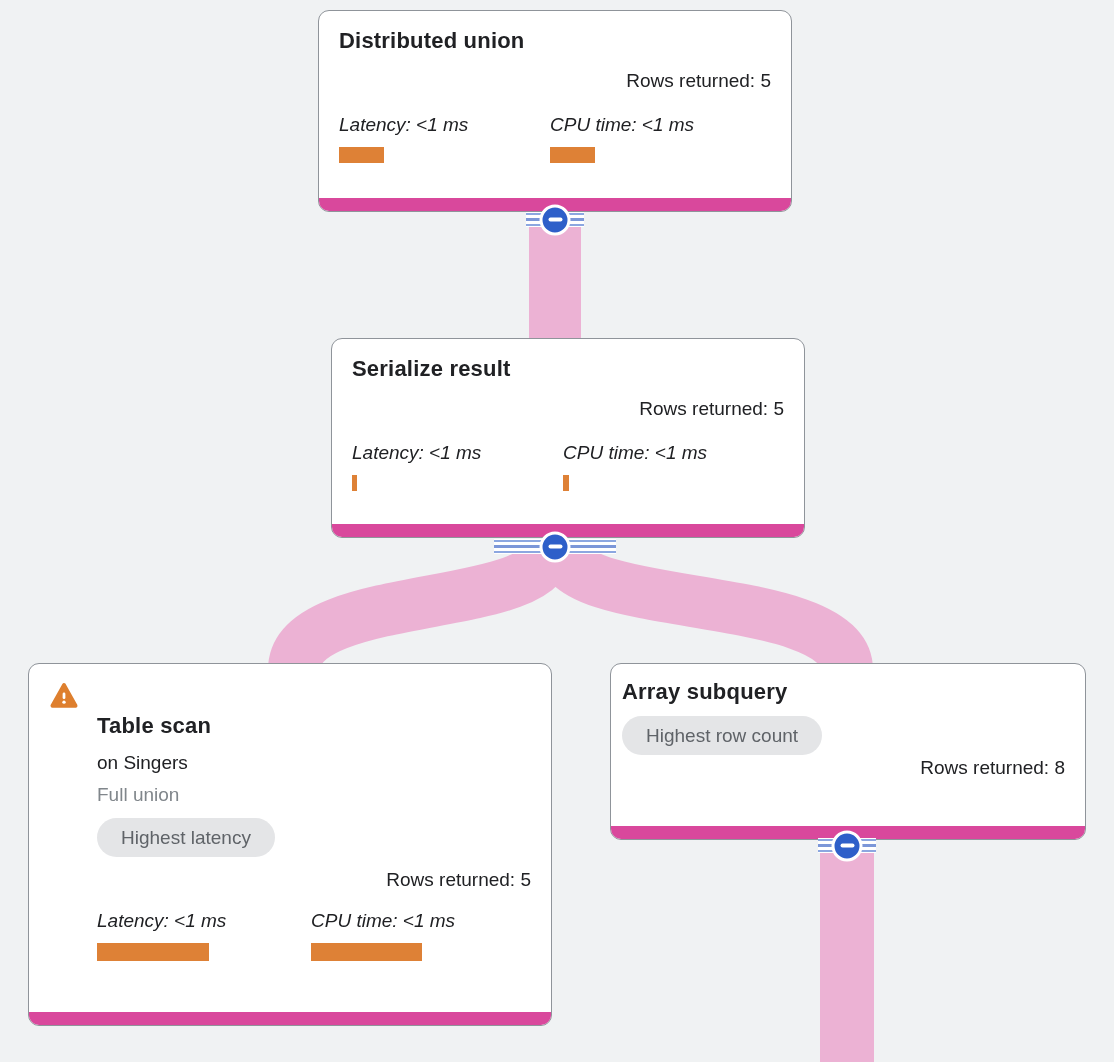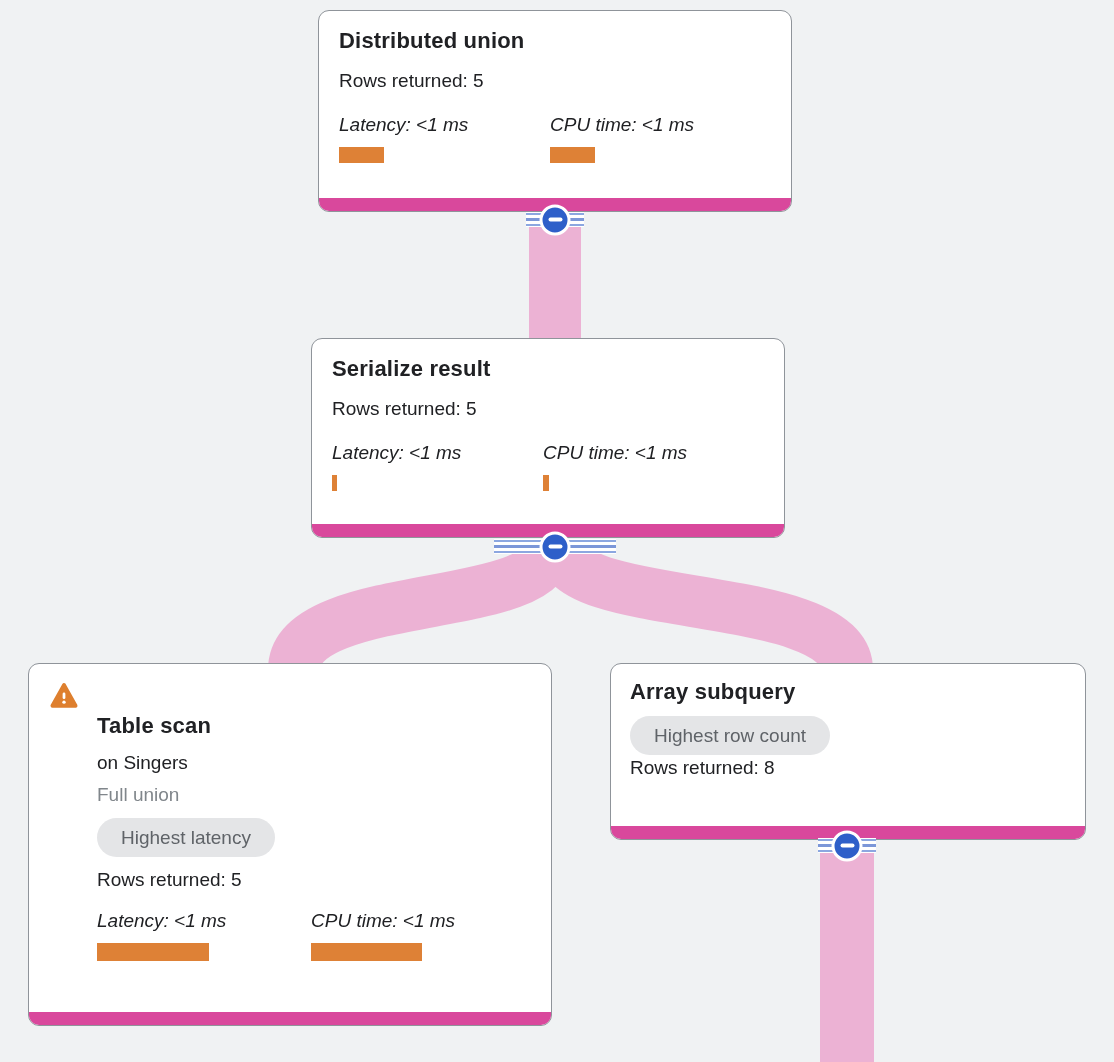--- a/index.html
+++ b/index.html
@@ -46,20 +46,21 @@
     line-height: 30px;
     font-weight: 600;
     letter-spacing: .2px;
     color: var(--text, #202124);
   }
   .node-rows {
     margin-top: 12px;
     font-size: 19px;
     line-height: 25px;
     color: var(--text, #202124);
+    text-align: right;
   }
   .node-sub {
     margin-top: 9px;
     font-size: 19px;
     line-height: 25px;
     color: var(--text, #202124);
   }
   .node-sub.muted { color: var(--muted-text, #80868b); margin-top: 7px; }
   .badge {
     display: inline-block;
@@ -157,21 +158,21 @@
         </div>
         <div class="metric">
           <div class="metric-label">CPU time: &lt;1 ms</div>
           <div class="bar" style="width: 45px;"></div>
         </div>
       </div>
     </div>
     <div class="node-footer"></div>
   </div>
 
-  <div class="node" style="left:311px; top:338px; width:474px; height:200px;">
+  <div class="node" style="left:331px; top:338px; width:474px; height:200px;">
     <div class="node-content">
       <div class="node-title">Serialize result</div>
       <div class="node-rows">Rows returned: 5</div>
       <div class="metrics">
         <div class="metric">
           <div class="metric-label">Latency: &lt;1 ms</div>
           <div class="bar" style="width: 5px;"></div>
         </div>
         <div class="metric">
           <div class="metric-label">CPU time: &lt;1 ms</div>
@@ -206,21 +207,21 @@
         <div class="metric">
           <div class="metric-label">CPU time: &lt;1 ms</div>
           <div class="bar tall" style="width: 111px;"></div>
         </div>
       </div>
     </div>
     <div class="node-footer"></div>
   </div>
 
   <div class="node" style="left:610px; top:663px; width:476px; height:177px;">
-    <div class="node-content" style="padding-top:13px; padding-left:19px;">
+    <div class="node-content" style="padding-top:13px; padding-left:11px;">
       <div class="node-title">Array subquery</div>
       <div class="badge-row" style="margin-top:-2px;">
         <span class="badge">Highest row count</span>
       </div>
       <div class="node-rows" style="margin-top:0;">Rows returned: 8</div>
     </div>
     <div class="node-footer"></div>
   </div>
 
   <div class="collapse" style="left:555px; top:212px; width:58px;">

